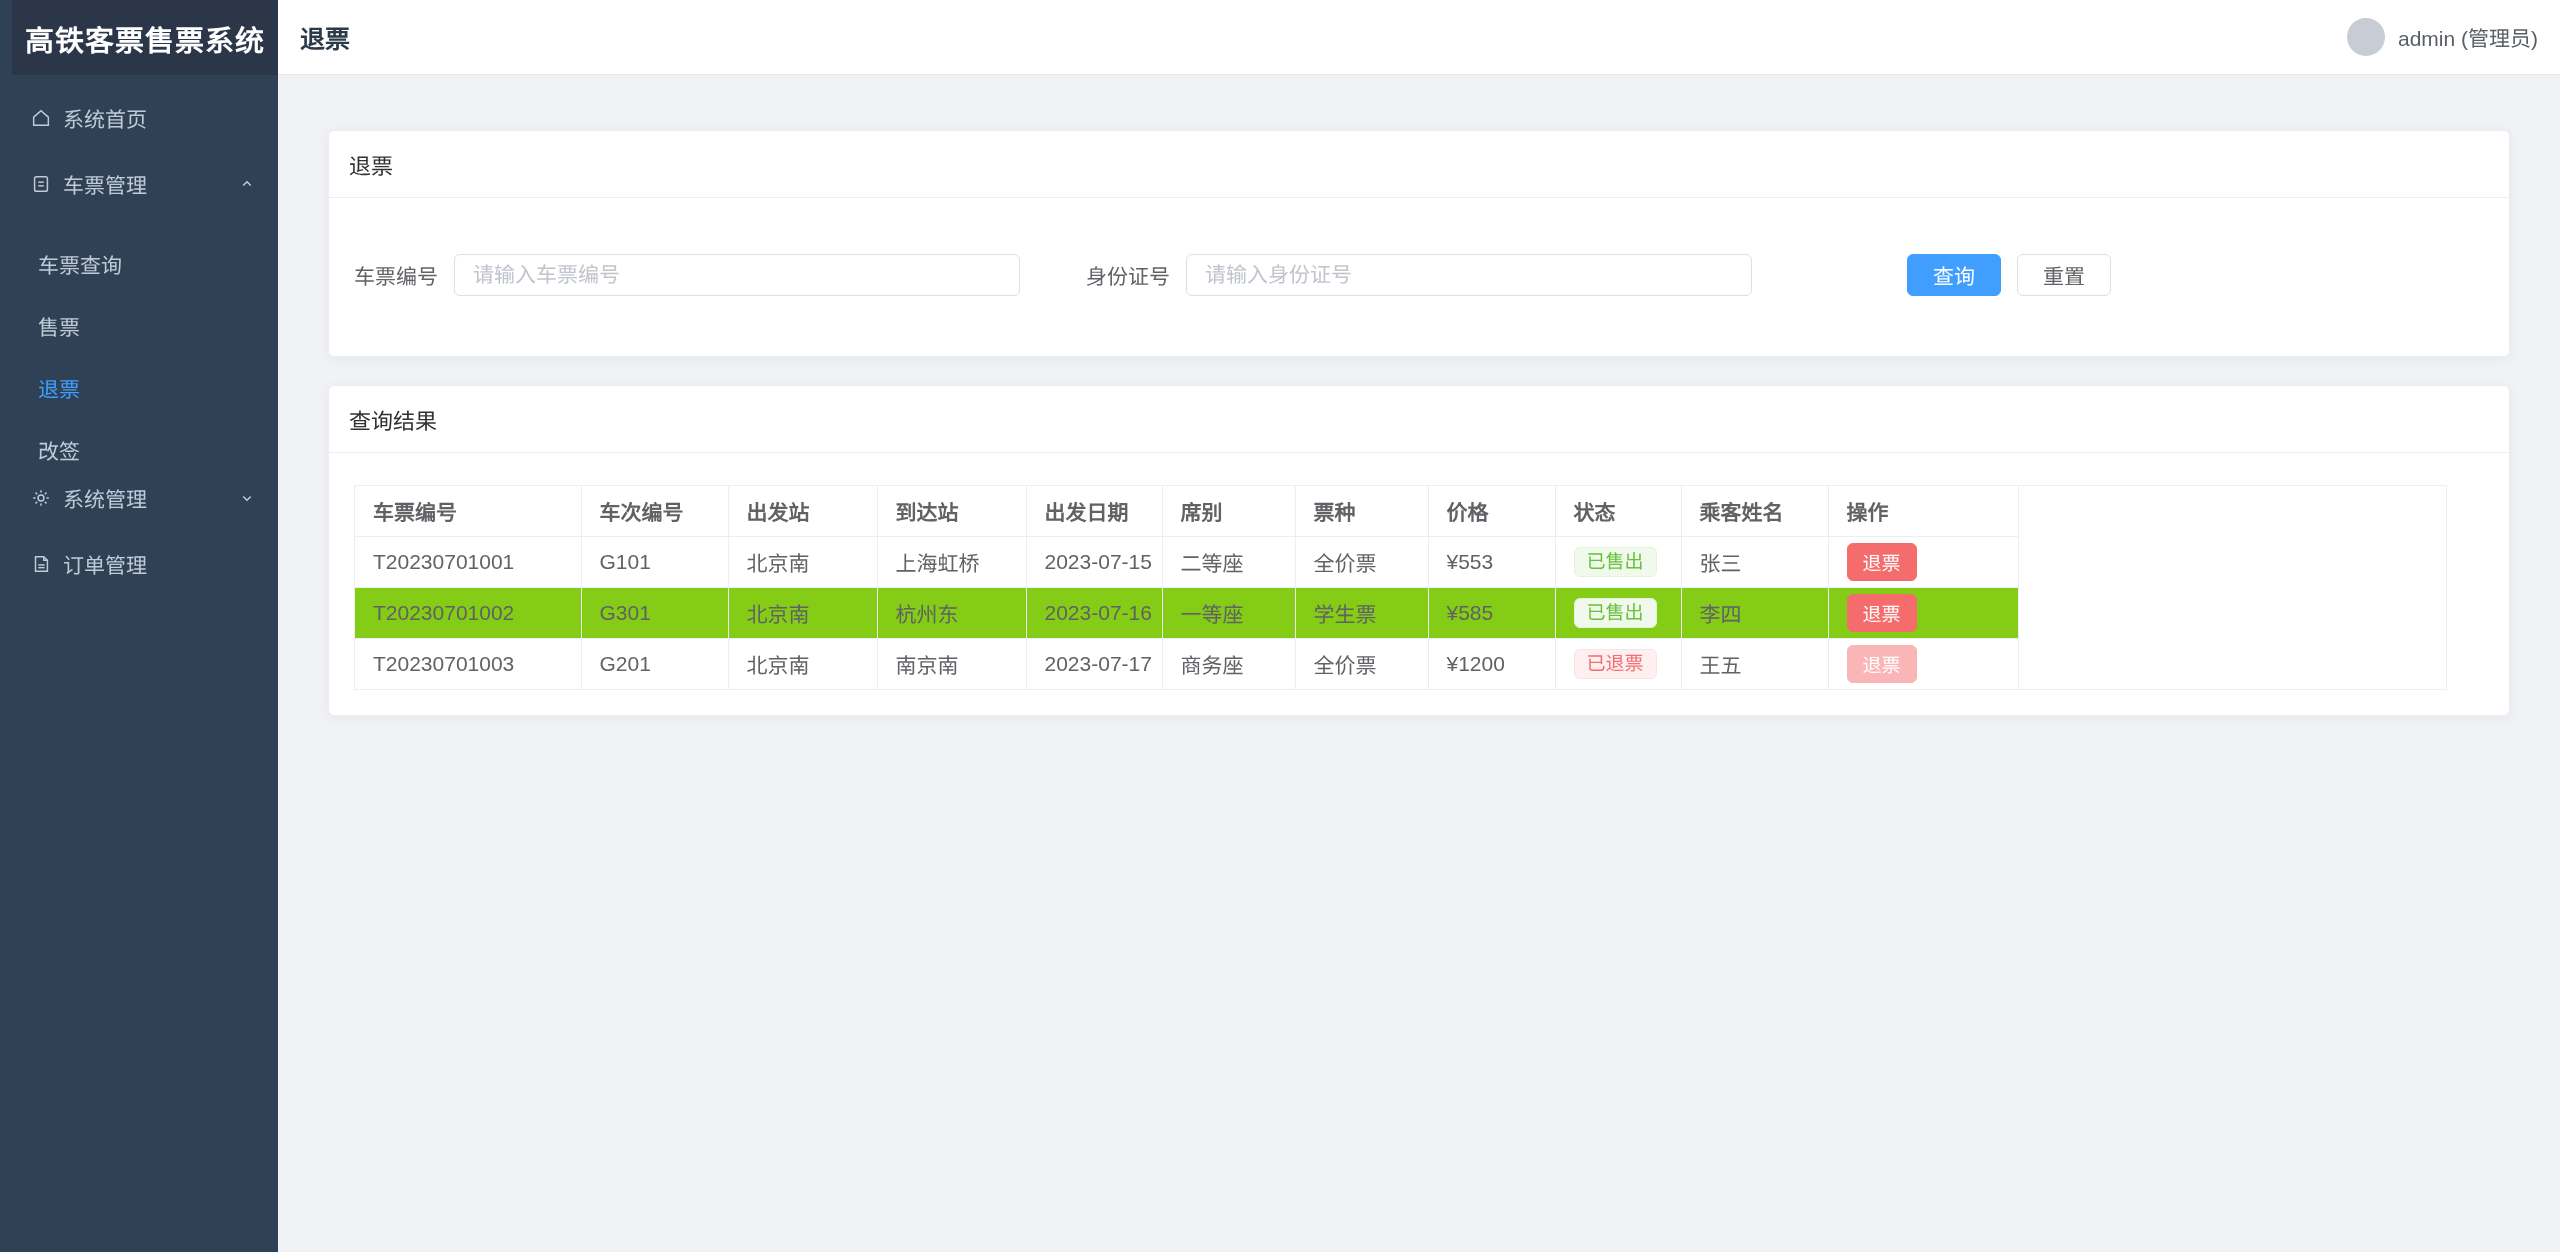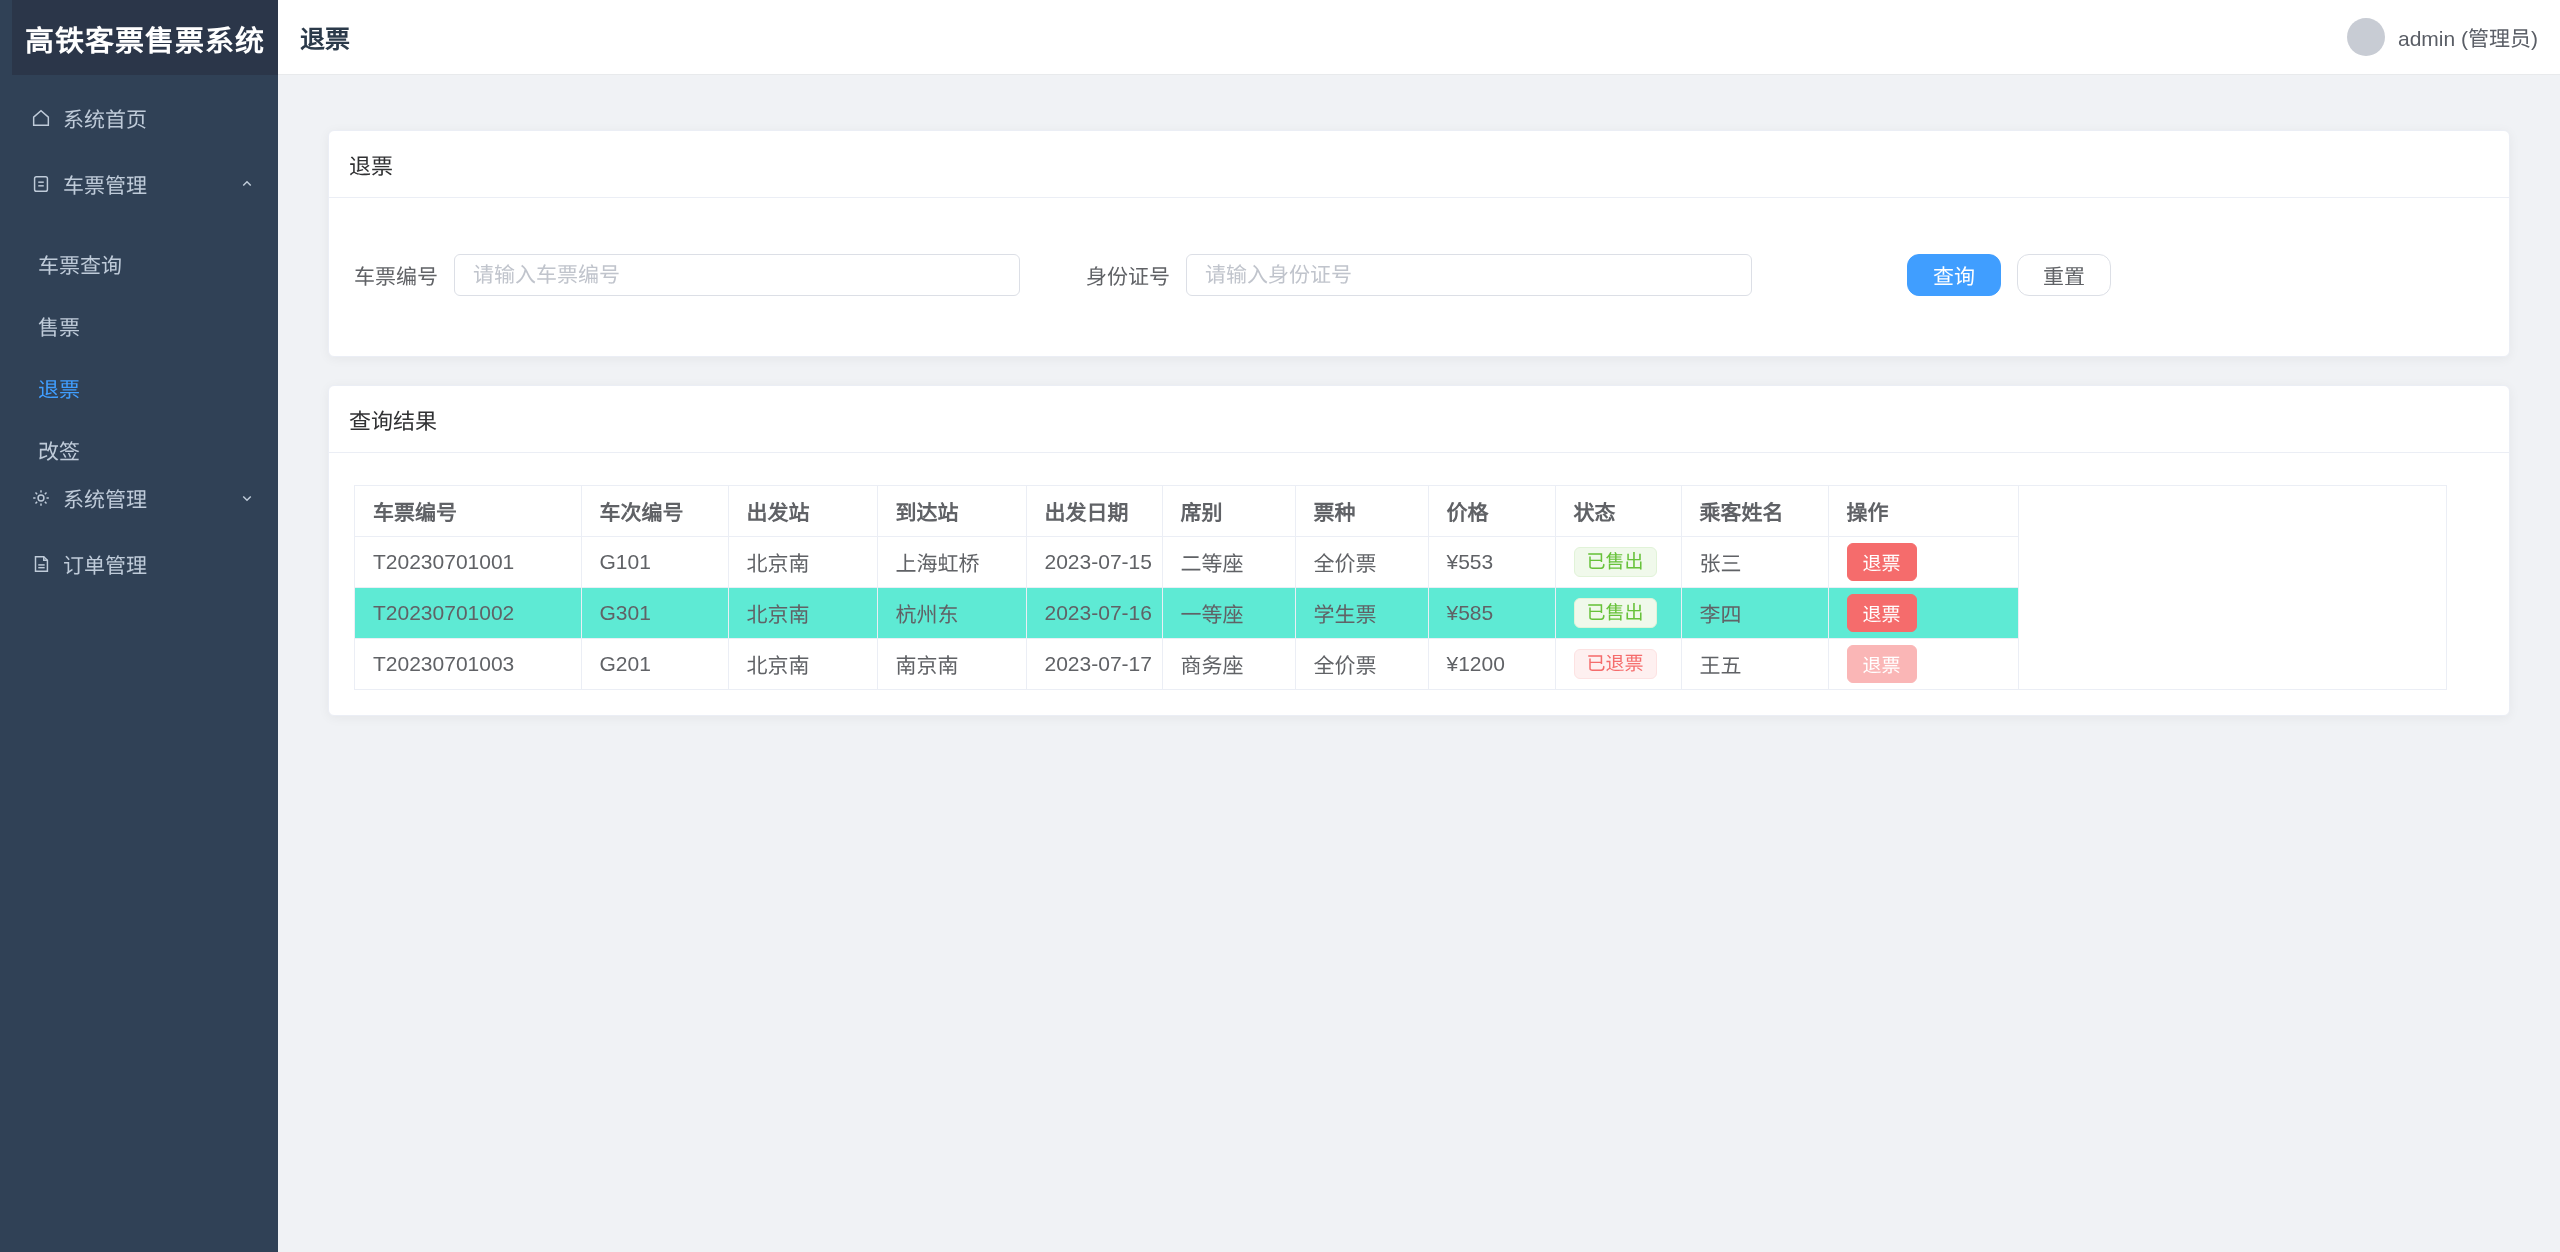--- a/index.html
+++ b/index.html
@@ -76,21 +76,21 @@
   .form-label { font-size: 21px; color: #606266; margin-right: 16px; white-space: nowrap; }
   .form-input {
     width: 566px; height: 42px; border: 1px solid #dcdfe6; border-radius: 6px;
     padding: 0 18px; font-size: 21px; color: #ef4444; outline: none;
     font-family: inherit; background: #ffffff;
   }
   .form-input::placeholder { color: #c0c4cc; }
   .group-gap { margin-left: 66px; }
   .btn-gap { margin-left: 155px; }
   .btn {
-    height: 42px; border-radius: 12px; font-size: 21px; cursor: pointer;
+    height: 42px; border-radius: 6px; font-size: 21px; cursor: pointer;
     padding: 0 25px; font-family: inherit;
   }
   .btn-primary { background: #409eff; border: 1px solid #409eff; color: #ffffff; }
   .btn-default { background: #ffffff; border: 1px solid #dcdfe6; color: #606266; margin-left: 16px; }
 
   
   .table-body { padding: 32px 62px 25px 25px; }
   .table-box { border: 1px solid #ebeef5; }
   table { width: 100%; border-collapse: collapse; table-layout: fixed; }
   th, td {
@@ -100,21 +100,21 @@
   thead th {
     height: 50px; font-weight: bold; background: #ffffff;
     border-right: 1px solid #ebeef5; border-bottom: 1px solid #ebeef5;
   }
   tbody td {
     height: 51px;
     border-right: 1px solid #ebeef5; border-bottom: 1px solid #ebeef5;
   }
   tbody tr:last-child td { border-bottom: none; }
   th.filler, td.filler { border: none !important; background: #ffffff !important; }
-  tbody tr.striped td:not(.filler) { background: #5eead4; }
+  tbody tr.striped td:not(.filler) { background: #84cc16; }
 
   .tag {
     display: inline-block; height: 30px; line-height: 28px; padding: 0 12px;
     border-radius: 6px; font-size: 19px; border: 1px solid transparent;
   }
   .tag-success { color: #67c23a; background: #f0f9eb; border-color: #e1f3d8; }
   .tag-danger  { color: #f56c6c; background: #fef0f0; border-color: #fde2e2; }
 
   .btn-danger-sm {
     height: 38px; padding: 0 15px; border-radius: 6px; font-size: 19px;

